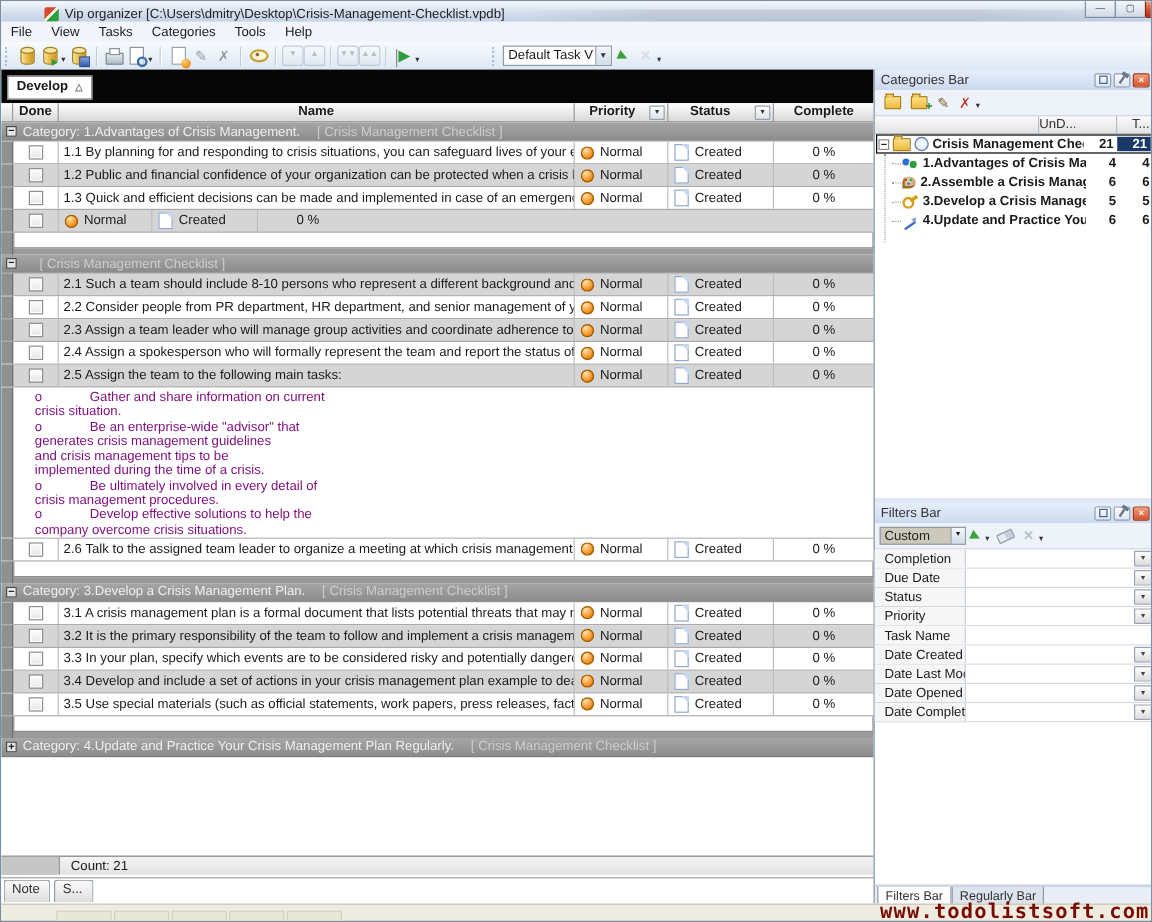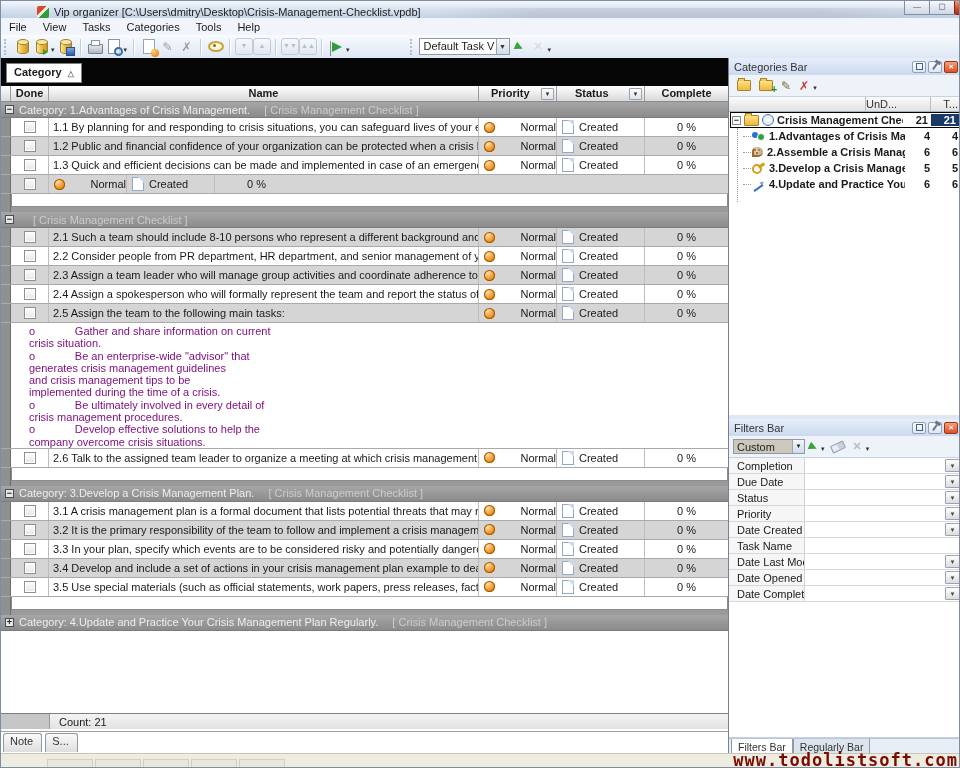--- a/index.html
+++ b/index.html
@@ -75,21 +75,21 @@
     padding-left:4px;box-sizing:border-box;border-bottom:1px solid #7c7c7c;}
   .expbox{width:9px;height:9px;background:#e6e6e6;border:1px solid #4c4c4c;font-size:9px;line-height:7px;text-align:center;
     color:#222;margin-right:5px;box-sizing:border-box;font-weight:bold;}
   .catsuf{margin-left:14px;color:#cdcdcd;}
   .trow{display:flex;height:19px;box-sizing:border-box;border-bottom:1px solid #aaaaaa;background:#fff;}
   .trow.alt{background:#d5d5d5;}
   .cell{box-sizing:border-box;border-right:1px solid #bdbdbd;display:flex;align-items:center;overflow:hidden;}
   .csel{width:10px;background:#909090;border-right:1px solid #6e6e6e;}
   .cchk{width:38px;justify-content:center;}
   .cname{width:430px;padding-left:4px;white-space:nowrap;}
-  .cpri{width:78px;padding-left:5px;justify-content:space-between;}
+  .cpri{width:78px;padding-left:5px;}
   .csta{width:88px;padding-left:5px;}
   .ccmp{width:83px;border-right:none;justify-content:center;}
   .chk{width:12px;height:12px;border:1px solid #8a9096;background:linear-gradient(#fdfdfd,#e6e6e6);
     box-shadow:inset 0 0 0 1px #fff;box-sizing:border-box;}
   .ball{width:11px;height:11px;border-radius:50%;margin-right:5px;flex:none;
     background:radial-gradient(circle at 35% 28%,#ffe2b0,#f59527 55%,#b96400);box-shadow:0 0 0 1px #a05a00 inset;}
   .doc{width:10px;height:12px;background:#fff;border:1px solid #8fa8cc;margin-right:5px;flex:none;position:relative;}
   .doc::after{content:'';position:absolute;right:-1px;top:-1px;border:3px solid transparent;border-top-color:#c8d8ee;border-right-color:#c8d8ee;}
   .notes{display:flex;background:#fff;border-bottom:1px solid #aaa;box-sizing:border-box;}
   .notes .csel{align-self:stretch;}
@@ -245,21 +245,21 @@
         <span class="applyv"></span>
       </span>
     <span class="tbtn dis">
         <span class="grayx">✕</span>
       </span>
     <span class="caret">▾</span>
   </div>
 
   <div id="grid">
     <div id="groupbar">
-      <div id="grouptab"><span>Category</span><span class="sort">△</span></div>
+      <div id="grouptab"><span>Develop</span><span class="sort">△</span></div>
     </div>
     <div id="gheader">
       <div class="hc sel"></div>
       <div class="hc done">Done</div>
       <div class="hc name">Name</div>
       <div class="hc pri">
           <span>Priority</span>
           <span class="hdrop">▼</span>
         </div>
       <div class="hc sta">
@@ -648,27 +648,27 @@
           <div class="flabel">Status</div>
           <div class="fval"></div>
           <div class="fdrop">▼</div>
         </div>
         <div class="frow">
           <div class="flabel">Priority</div>
           <div class="fval"></div>
           <div class="fdrop">▼</div>
         </div>
         <div class="frow">
+          <div class="flabel">Task Name</div>
+          <div class="fval"></div>
+        </div>
+        <div class="frow">
           <div class="flabel">Date Created</div>
           <div class="fval"></div>
           <div class="fdrop">▼</div>
-        </div>
-        <div class="frow">
-          <div class="flabel">Task Name</div>
-          <div class="fval"></div>
         </div>
         <div class="frow">
           <div class="flabel">Date Last Modified</div>
           <div class="fval"></div>
           <div class="fdrop">▼</div>
         </div>
         <div class="frow">
           <div class="flabel">Date Opened</div>
           <div class="fval"></div>
           <div class="fdrop">▼</div>

